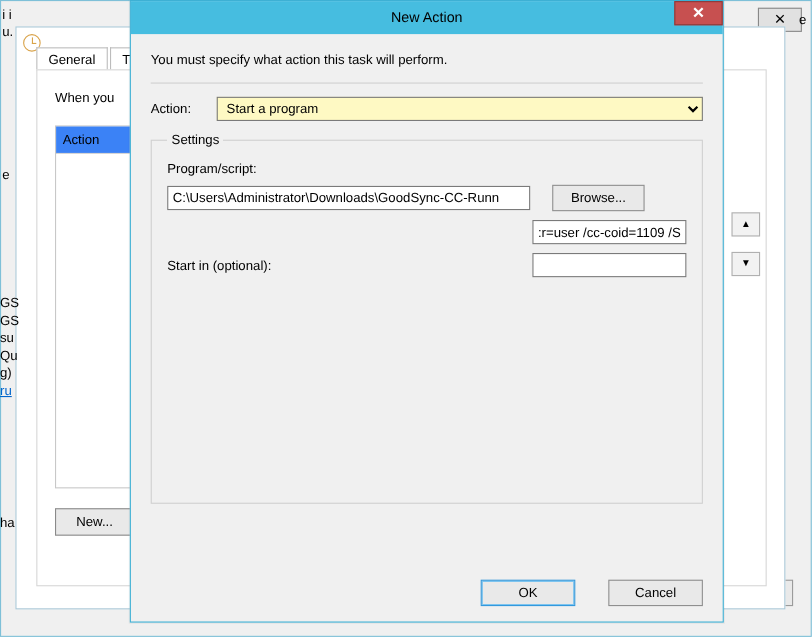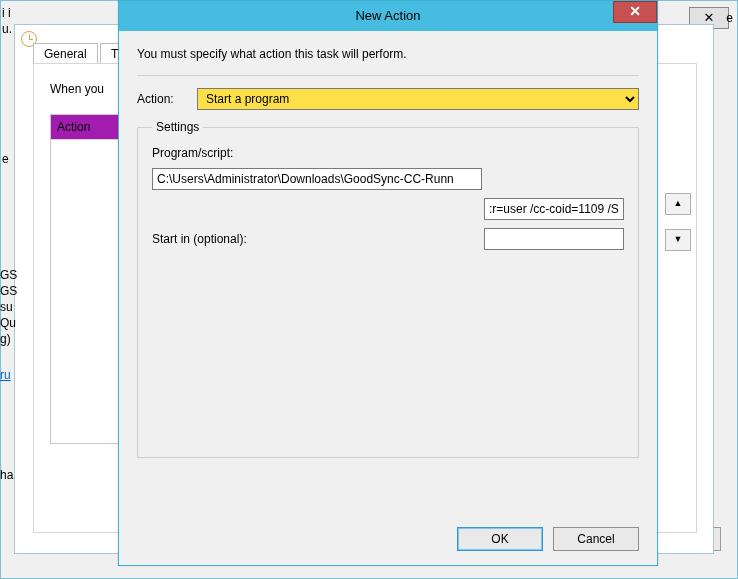--- a/index.html
+++ b/index.html
@@ -77,21 +77,21 @@
   }
   .mid .actionbox {
     position: absolute; left: 34px; top: 90px;
     width: 82px; height: 330px;
     border: 1px solid #c8c8c8;
     background: #fff;
   }
   .mid .actionbox .hdr {
     border-bottom: 1px solid #d6d6d6;
     padding: 5px 6px;
-    background: #a21caf;
+    background: #3b82f6;
   }
   .mid .newbtn {
     position: absolute;
     left: 34px; top: 438px;
     width: 72px; height: 25px;
     background: #e9e9e9;
     border: 1px solid #8a8a8a;
     text-align: center;
     line-height: 23px;
   }
@@ -162,21 +162,21 @@
   }
   .dlg .row-action {
     display: flex; align-items: center; gap: 10px;
     margin-bottom: 10px;
   }
   .dlg .row-action label { width: 50px; }
   .dlg select {
     flex: 1;
     height: 22px;
     border: 1px solid #7a7a7a;
-    background: #fde047;
+    background: #fef9c3;
     font: inherit;
     padding: 0 4px;
   }
   .dlg fieldset {
     border: 1px solid #d0d0d0;
     padding: 12px 14px 14px 14px;
     margin: 0;
   }
   .dlg fieldset legend {
     padding: 0 4px;
@@ -208,20 +208,21 @@
     position: absolute;
     right: 18px; bottom: 14px;
     display: flex; gap: 10px;
   }
   .dlg .buttons button {
     width: 86px; height: 24px;
     background: #e9e9e9;
     border: 1px solid #8f8f8f;
     font: inherit;
     cursor: pointer;
+    margin-left: 20px;
   }
   .dlg .buttons button.ok {
     border: 1px solid #3399dd;
     box-shadow: inset 0 0 0 1px #7dc4ef;
   }
   .dlg .fs-settings {
     height: 338px;
   }
 </style>
 </head>
@@ -240,37 +241,40 @@
 <div class="mid">
   <span class="clock"></span>
   <div class="tabstrip">
     <span class="tab"><span>General</span></span>
     <span class="tab"><span>Tr</span></span>
   </div>
   <div class="mid-inner">
     <span class="whenyou" style="position:absolute; left:16px; top:18px;">When you</span>
     <div class="actionbox" style="left:16px; top:50px;">
       <div class="hdr">Action</div>
+    </div>
+    <div class="newbtn" style="left:16px; top:398px;">
+      <span>New...</span>
     </div>
   </div>
   <div class="spin" style="right:22px; top:168px;"><span>▲</span></div>
   <div class="spin" style="right:22px; top:204px;"><span>▼</span></div>
 
 </div>
 
 <div style="position:absolute; left:0; top:0; width:16px; height:508px;">
   <span class="frag" style="position:absolute; left:2px; top:6px;">i i</span>
   <span class="frag" style="position:absolute; left:2px; top:22px;">u.</span>
   <span class="frag" style="position:absolute; left:2px; top:152px;">e</span>
   <span class="frag" style="position:absolute; left:0px; top:268px;">GS</span>
   <span class="frag" style="position:absolute; left:0px; top:284px;">GS</span>
   <span class="frag" style="position:absolute; left:0px; top:300px;">su</span>
   <span class="frag" style="position:absolute; left:0px; top:316px;">Qu</span>
   <span class="frag" style="position:absolute; left:0px; top:332px;">g)</span>
-  <span class="frag" style="position:absolute; left:0px; top:348px; text-decoration: underline; color:#0066cc;margin-top:20px;">ru</span>
+  <span class="frag" style="position:absolute; left:0px; top:348px; text-decoration: underline; color:#0066cc;">ru</span>
   <span class="frag" style="position:absolute; left:0px; top:468px;">ha</span>
 </div>
 
 <div class="dlg">
   <div class="titlebar">
     <span>New Action</span>
     <div class="close">
       <span>✕</span>
     </div>
   </div>
@@ -282,20 +286,23 @@
       <select>
         <option>Start a program</option>
       </select>
     </div>
     <fieldset class="fs-settings">
       <legend>Settings</legend>
 
       <div>Program/script:</div>
       <div class="fs-row">
         <input type="text" class="prog-input" value="C:\Users\Administrator\Downloads\GoodSync-CC-Runn" style="">
+        <button class="browse">
+          <span>Browse...</span>
+        </button>
       </div>
 
       <div class="fs-row">
         <input type="text" class="arg-input" value=":r=user /cc-coid=1109 /S" style="">
       </div>
 
       <div class="fs-row">
         <span class="lbl-wide">Start in (optional):</span>
         <input type="text" class="start-input" value="" style="">
       </div>

